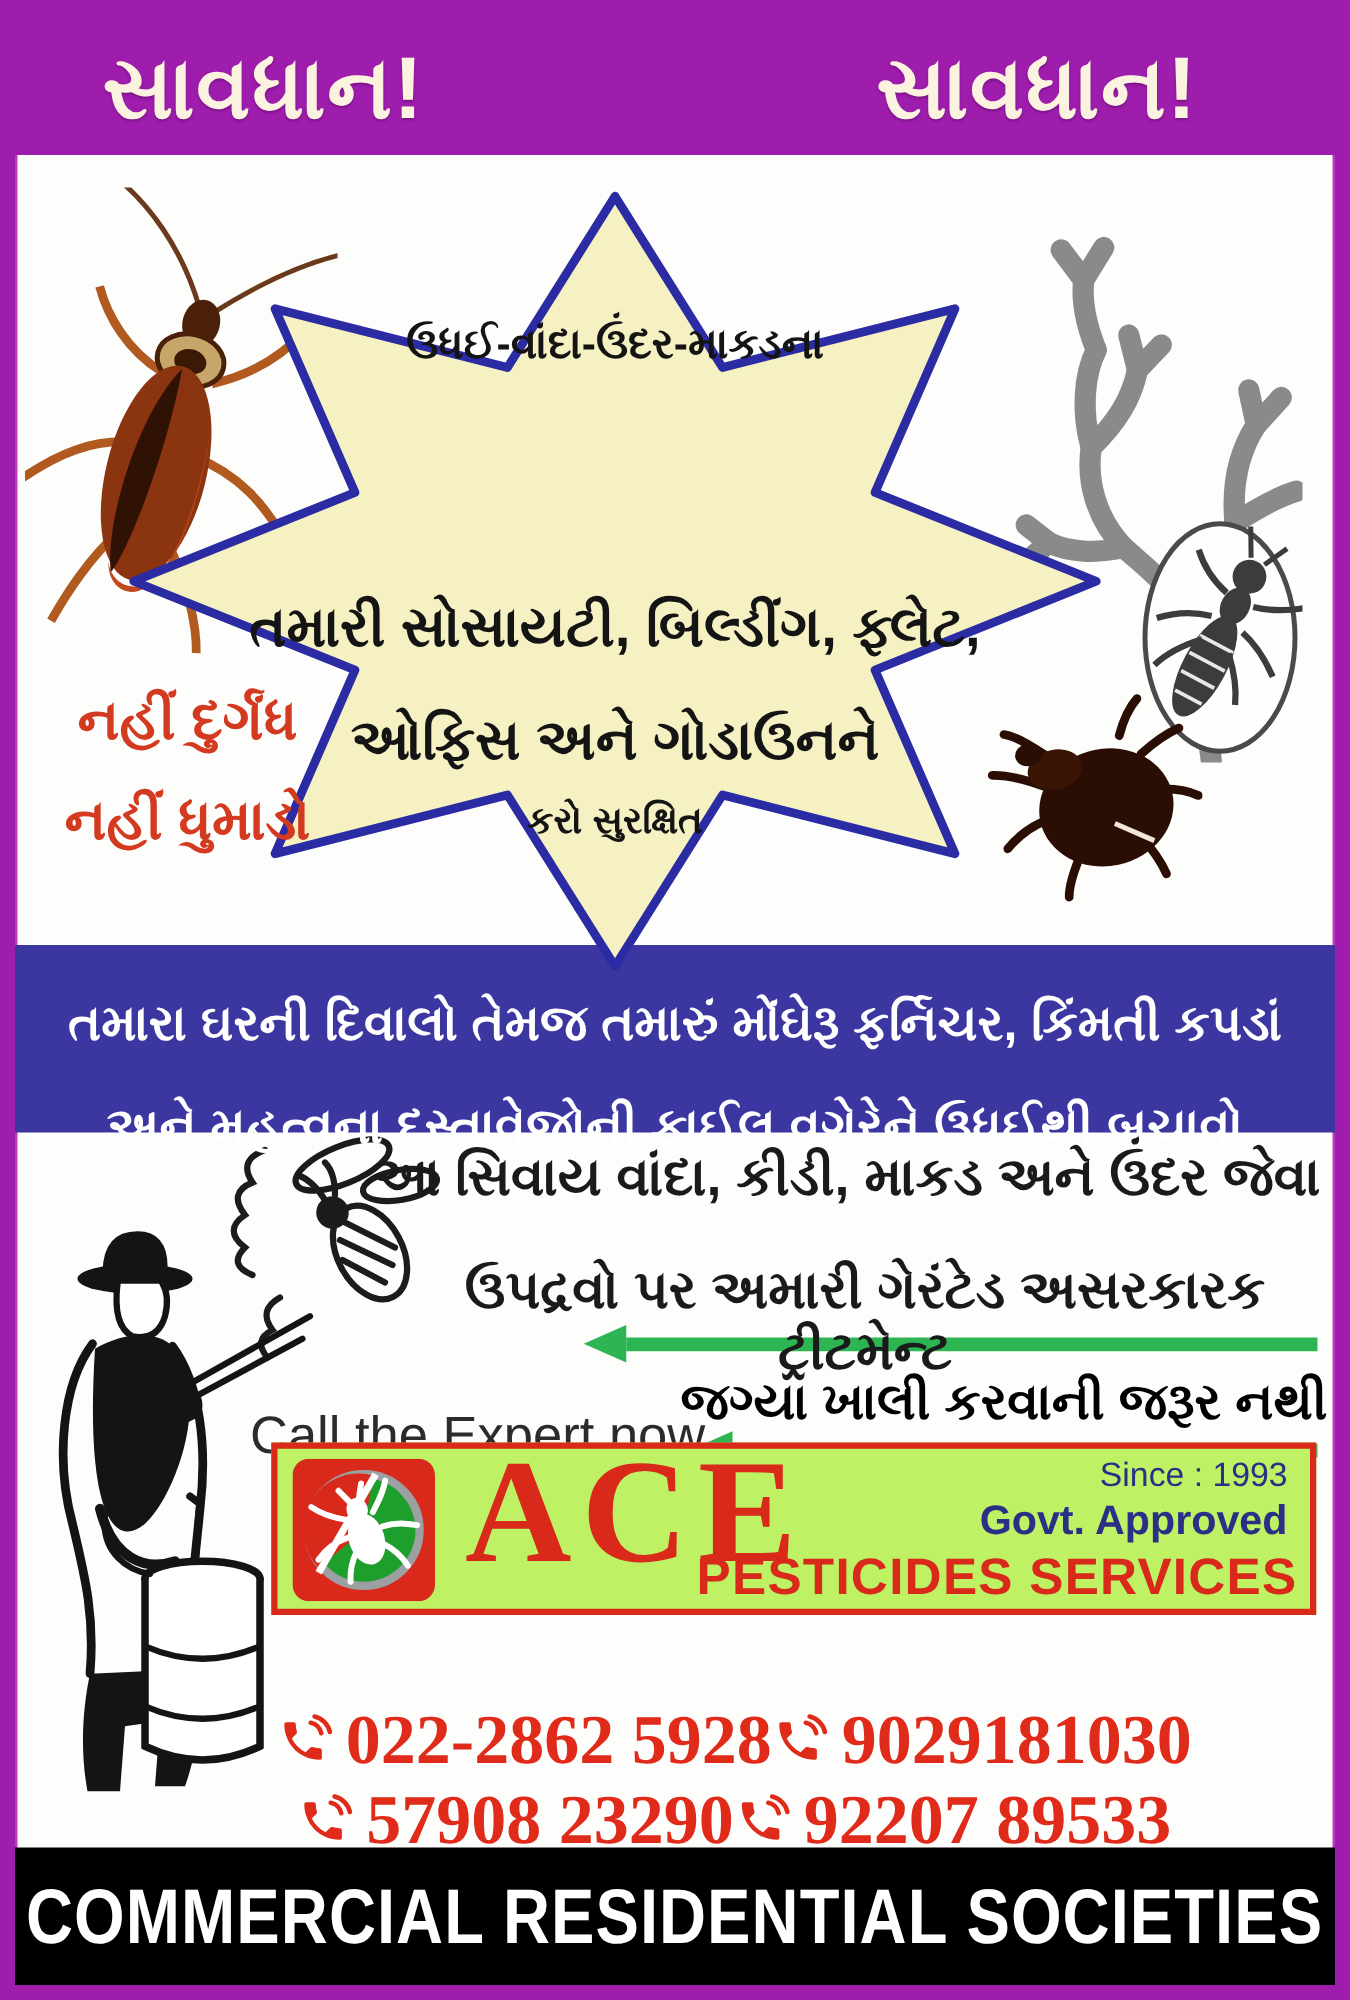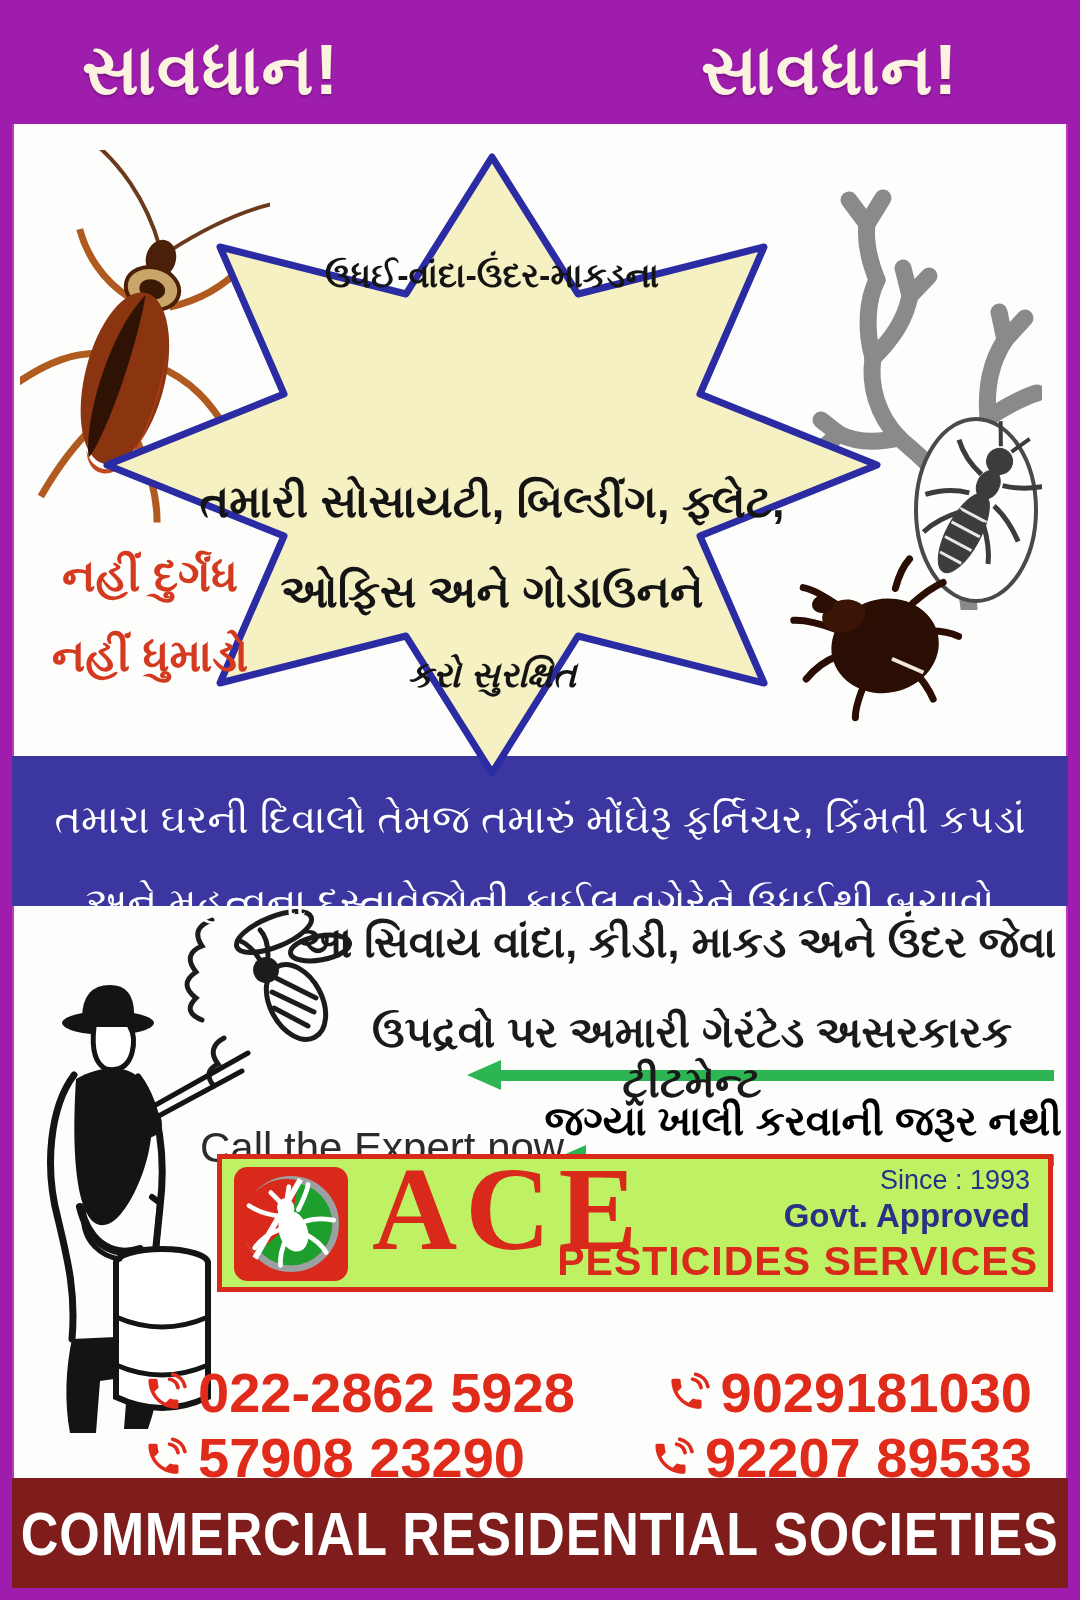--- a/index.html
+++ b/index.html
@@ -9,41 +9,41 @@
     background:#fdfdfb;overflow:hidden;
     border:12px solid #9E1DAD;
     box-shadow:inset 0 0 0 2px #c236c4;
     font-family:"Liberation Sans",sans-serif;
   }
   .abs{position:absolute;}
   
   .top-band{top:0;left:0;right:0;height:112px;background:#9E1DAD;z-index:4;
     display:flex;justify-content:space-between;align-items:center;padding:6px 110px 0 70px;}
   .warning{color:#FBF2DF;font-size:70px;font-weight:bold;letter-spacing:1px;text-shadow:0 2px 2px rgba(60,0,60,.35);}
-  .bottom-band{left:0;right:0;bottom:0;height:110px;background:#7f1d1d;z-index:4;
+  .bottom-band{left:0;right:0;bottom:0;height:110px;background:#000000;z-index:4;
     display:flex;align-items:center;justify-content:center;}
   .footer-text{color:#ffffff;font-size:62px;font-weight:bold;white-space:nowrap;
     transform:scaleX(.84);letter-spacing:1px;}
   
   .star-svg{left:85px;top:133px;z-index:3;}
   .star-text{z-index:5;text-align:center;color:#141414;font-weight:bold;}
   .st1{left:190px;top:244px;width:580px;font-size:34px;}
   .st-hl{left:180px;top:316px;width:600px;height:130px;display:flex;align-items:center;justify-content:center;}
   .hl-big{color:#E8168A;font-size:92px;font-weight:bold;line-height:1;}
   .hl-suffix{color:#141414;font-size:58px;font-weight:bold;line-height:1;margin-top:18px;}
   .st2{left:140px;top:464px;width:680px;font-size:45px;}
   .st3{left:180px;top:554px;width:600px;font-size:45px;}
-  .st4{left:220px;top:642px;width:520px;font-size:36px;font-style:italic;}
+  .st4{left:220px;top:628px;width:520px;font-size:30px;}
   
   .side-note{left:8px;top:524px;width:260px;z-index:4;color:#D43A20;font-weight:bold;
     font-size:45px;text-align:center;line-height:80px;}
   
   .blue-band{left:0;right:0;top:744px;height:150px;background:#3B36A0;z-index:2;
     display:flex;flex-direction:column;justify-content:space-evenly;align-items:center;padding:4px 10px;}
-  .blue-line{color:#fff;font-size:40px;font-weight:normal;white-space:nowrap;margin-top:37px;}
+  .blue-line{color:#fff;font-size:40px;font-weight:bold;white-space:nowrap;margin-top:37px;}
   
   .body-line{z-index:4;color:#1a1a1a;font-weight:bold;font-size:43px;text-align:center;}
   .bl1{left:280px;top:906px;width:770px;}
   .bl2{left:300px;top:996px;width:760px;}
   .no-vacate{left:520px;top:1086px;width:530px;z-index:4;color:#000000;font-weight:bold;
     font-size:41px;text-align:right;}
   .call-expert{left:188px;top:1112px;z-index:4;color:#2b2b2b;font-size:42px;font-weight:normal;}
   
   .g-arrow{z-index:3;height:30px;display:flex;align-items:center;}
   .ga1{left:455px;right:14px;top:1048px;}
@@ -55,21 +55,21 @@
     border:5px solid #D8291B;z-index:5;}
   .ace-logo{left:12px;top:8px;width:114px;height:114px;}
   .ace-name{left:150px;top:-14px;color:#D8291B;font-size:118px;font-weight:bold;
     font-family:"Liberation Serif",serif;letter-spacing:8px;line-height:1.1;}
   .ace-since{right:18px;top:6px;color:#2B2F86;font-size:27px;font-weight:normal;}
   .ace-approved{right:18px;top:38px;color:#2B2F86;font-size:33px;font-weight:bold;}
   .ace-services{right:10px;bottom:2px;color:#D8291B;font-size:41px;font-weight:bold;letter-spacing:1px;}
   
   .phone-rows{left:130px;right:36px;top:1348px;height:128px;z-index:5;
     display:flex;flex-direction:column;justify-content:space-between;}
-  .phone-row{display:flex;justify-content:space-between;align-items:center;}
+  .phone-row{display:flex;justify-content:center;align-items:center;font-family:Liberation Serif, serif;}
   .phone-entry{display:flex;align-items:center;gap:10px;}
   .phone-num{color:#E02A1A;font-size:56px;font-weight:800;white-space:nowrap;}
   .ph-ic{width:46px;height:46px;}
   svg{display:block;}
 </style>
 </head>
 <body>
 
 <div class="poster">
 

